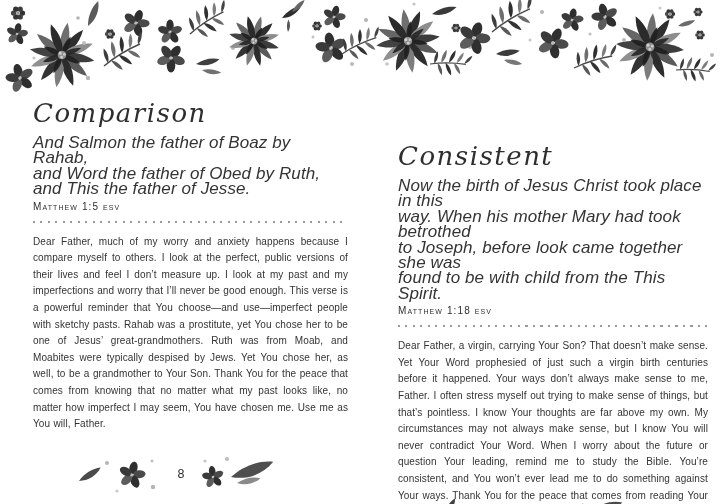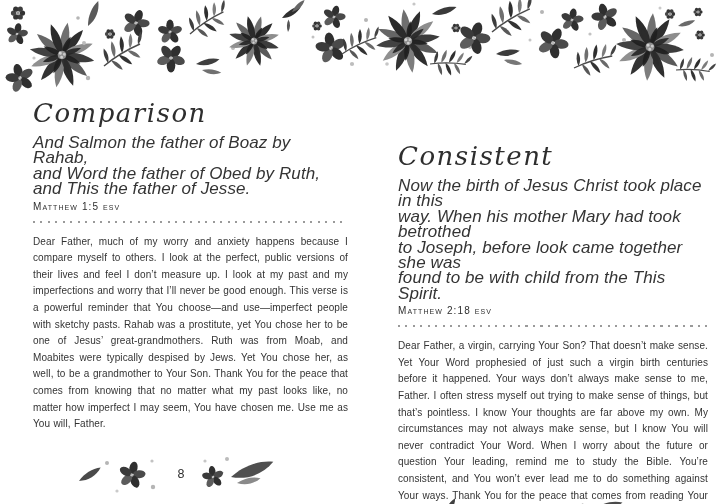--- a/index.html
+++ b/index.html
@@ -208,21 +208,21 @@
     </section>
 
     <section class="page right">
       <h1 class="title">Consistent</h1>
       <div class="verse">
         <div>Now the birth of Jesus Christ took place in this</div>
         <div>way. When his mother Mary had took betrothed</div>
         <div>to Joseph, before look came together she was</div>
         <div>found to be with child from the This Spirit.</div>
       </div>
-      <div class="reference">Matthew 2:18 esv</div>
+      <div class="reference">Matthew 1:18 esv</div>
       <div class="divider"></div>
       <p class="bodytext">Dear Father, a virgin, carrying Your Son? That doesn’t make sense. Yet Your Word prophesied of just such a virgin birth centuries before it happened. Your ways don’t always make sense to me, Father. I often stress myself out trying to make sense of things, but that’s pointless. I know Your thoughts are far above my own. My circumstances may not always make sense, but I know You will never contradict Your Word. When I worry about the future or question Your leading, remind me to study the Bible. You’re consistent, and You won’t ever lead me to do something against Your ways. Thank You for the peace that comes from reading Your Word.</p>
 
       <footer class="pagefoot">
         <svg class="foot-svg" width="86" height="46" viewBox="0 0 86 46" aria-hidden="true">
           <use href="#lf" transform="translate(6 22) rotate(-32) scale(.7)" fill="#3f3f3f"></use>
           <use href="#lf" transform="translate(6 30) rotate(-6) scale(.6)" fill="#666666"></use>
           <use href="#lf" transform="translate(14 36) rotate(22) scale(.55)" fill="#444444"></use>
           <circle cx="34" cy="14" r="1.8" fill="#c0c0c0"></circle>
           <use href="#flower5" transform="translate(54 28) scale(.55) rotate(18)"></use>

